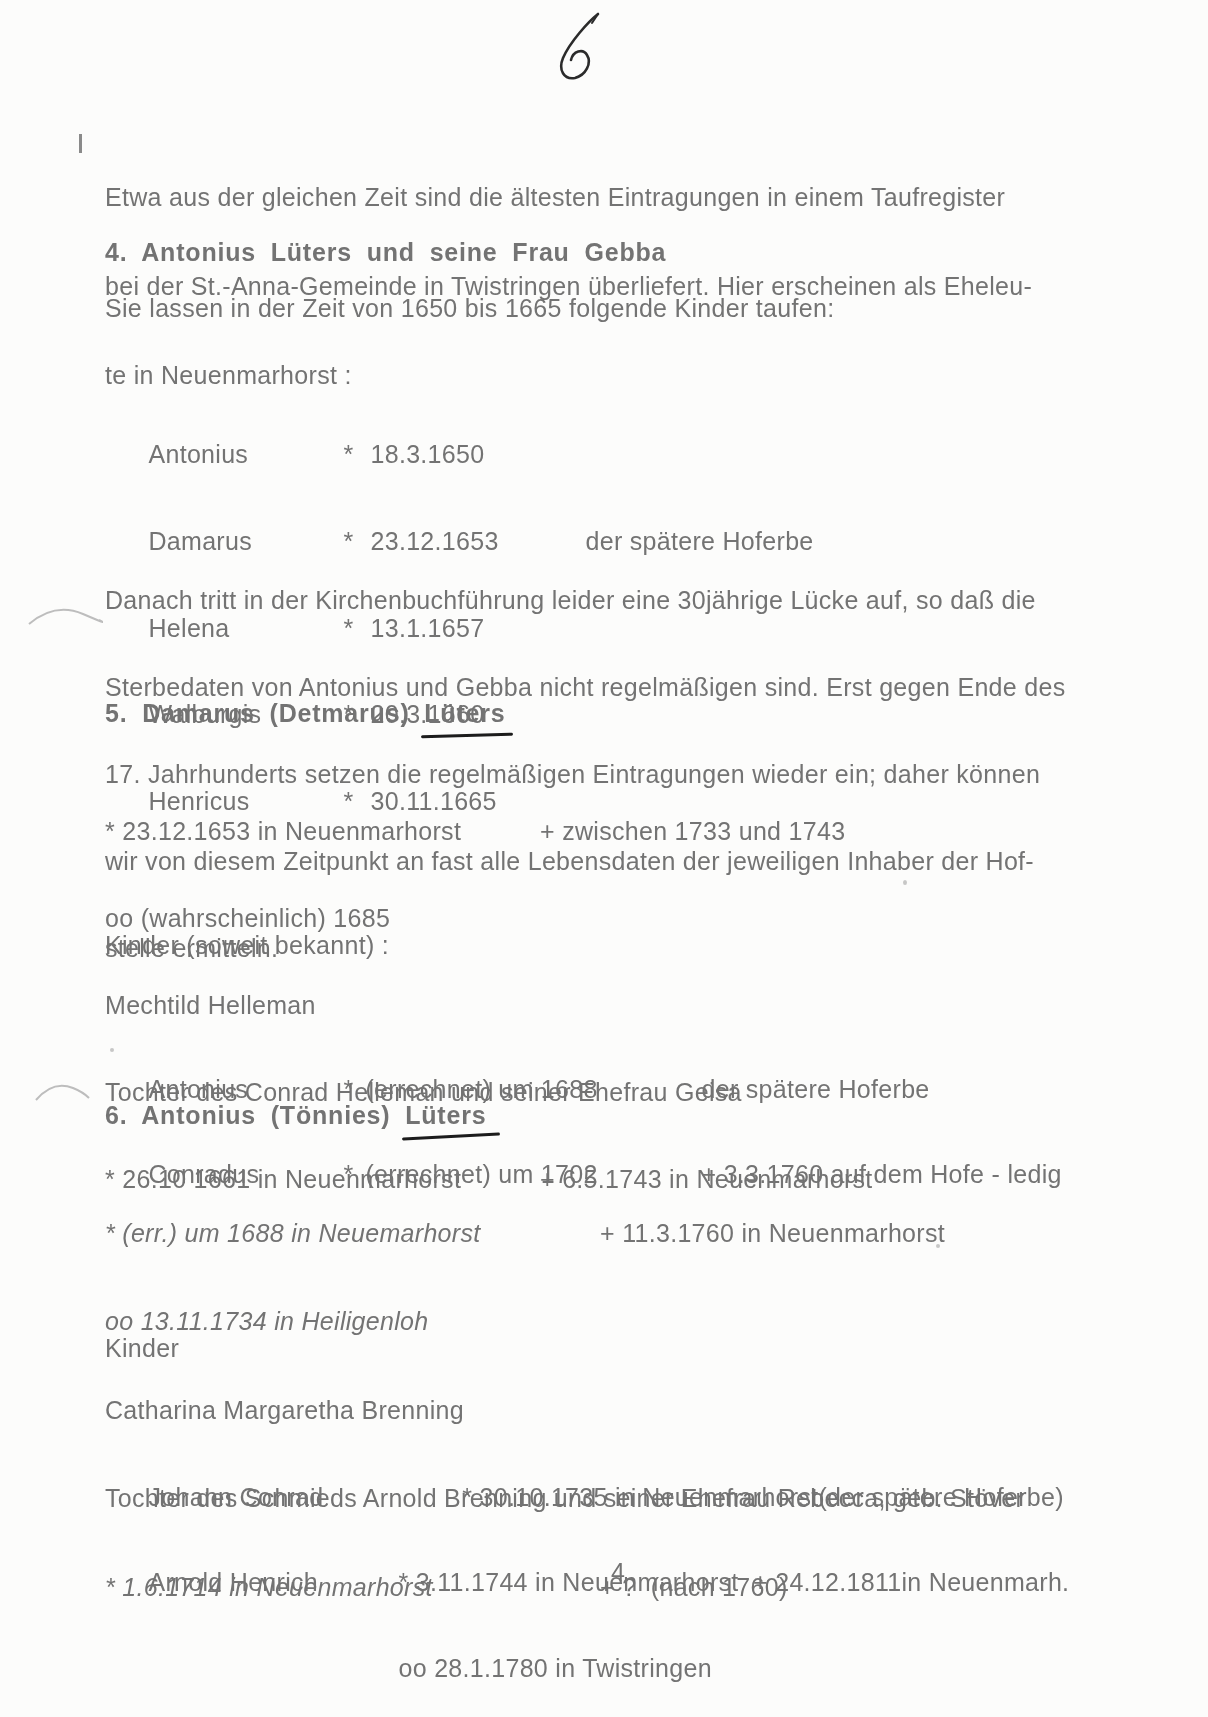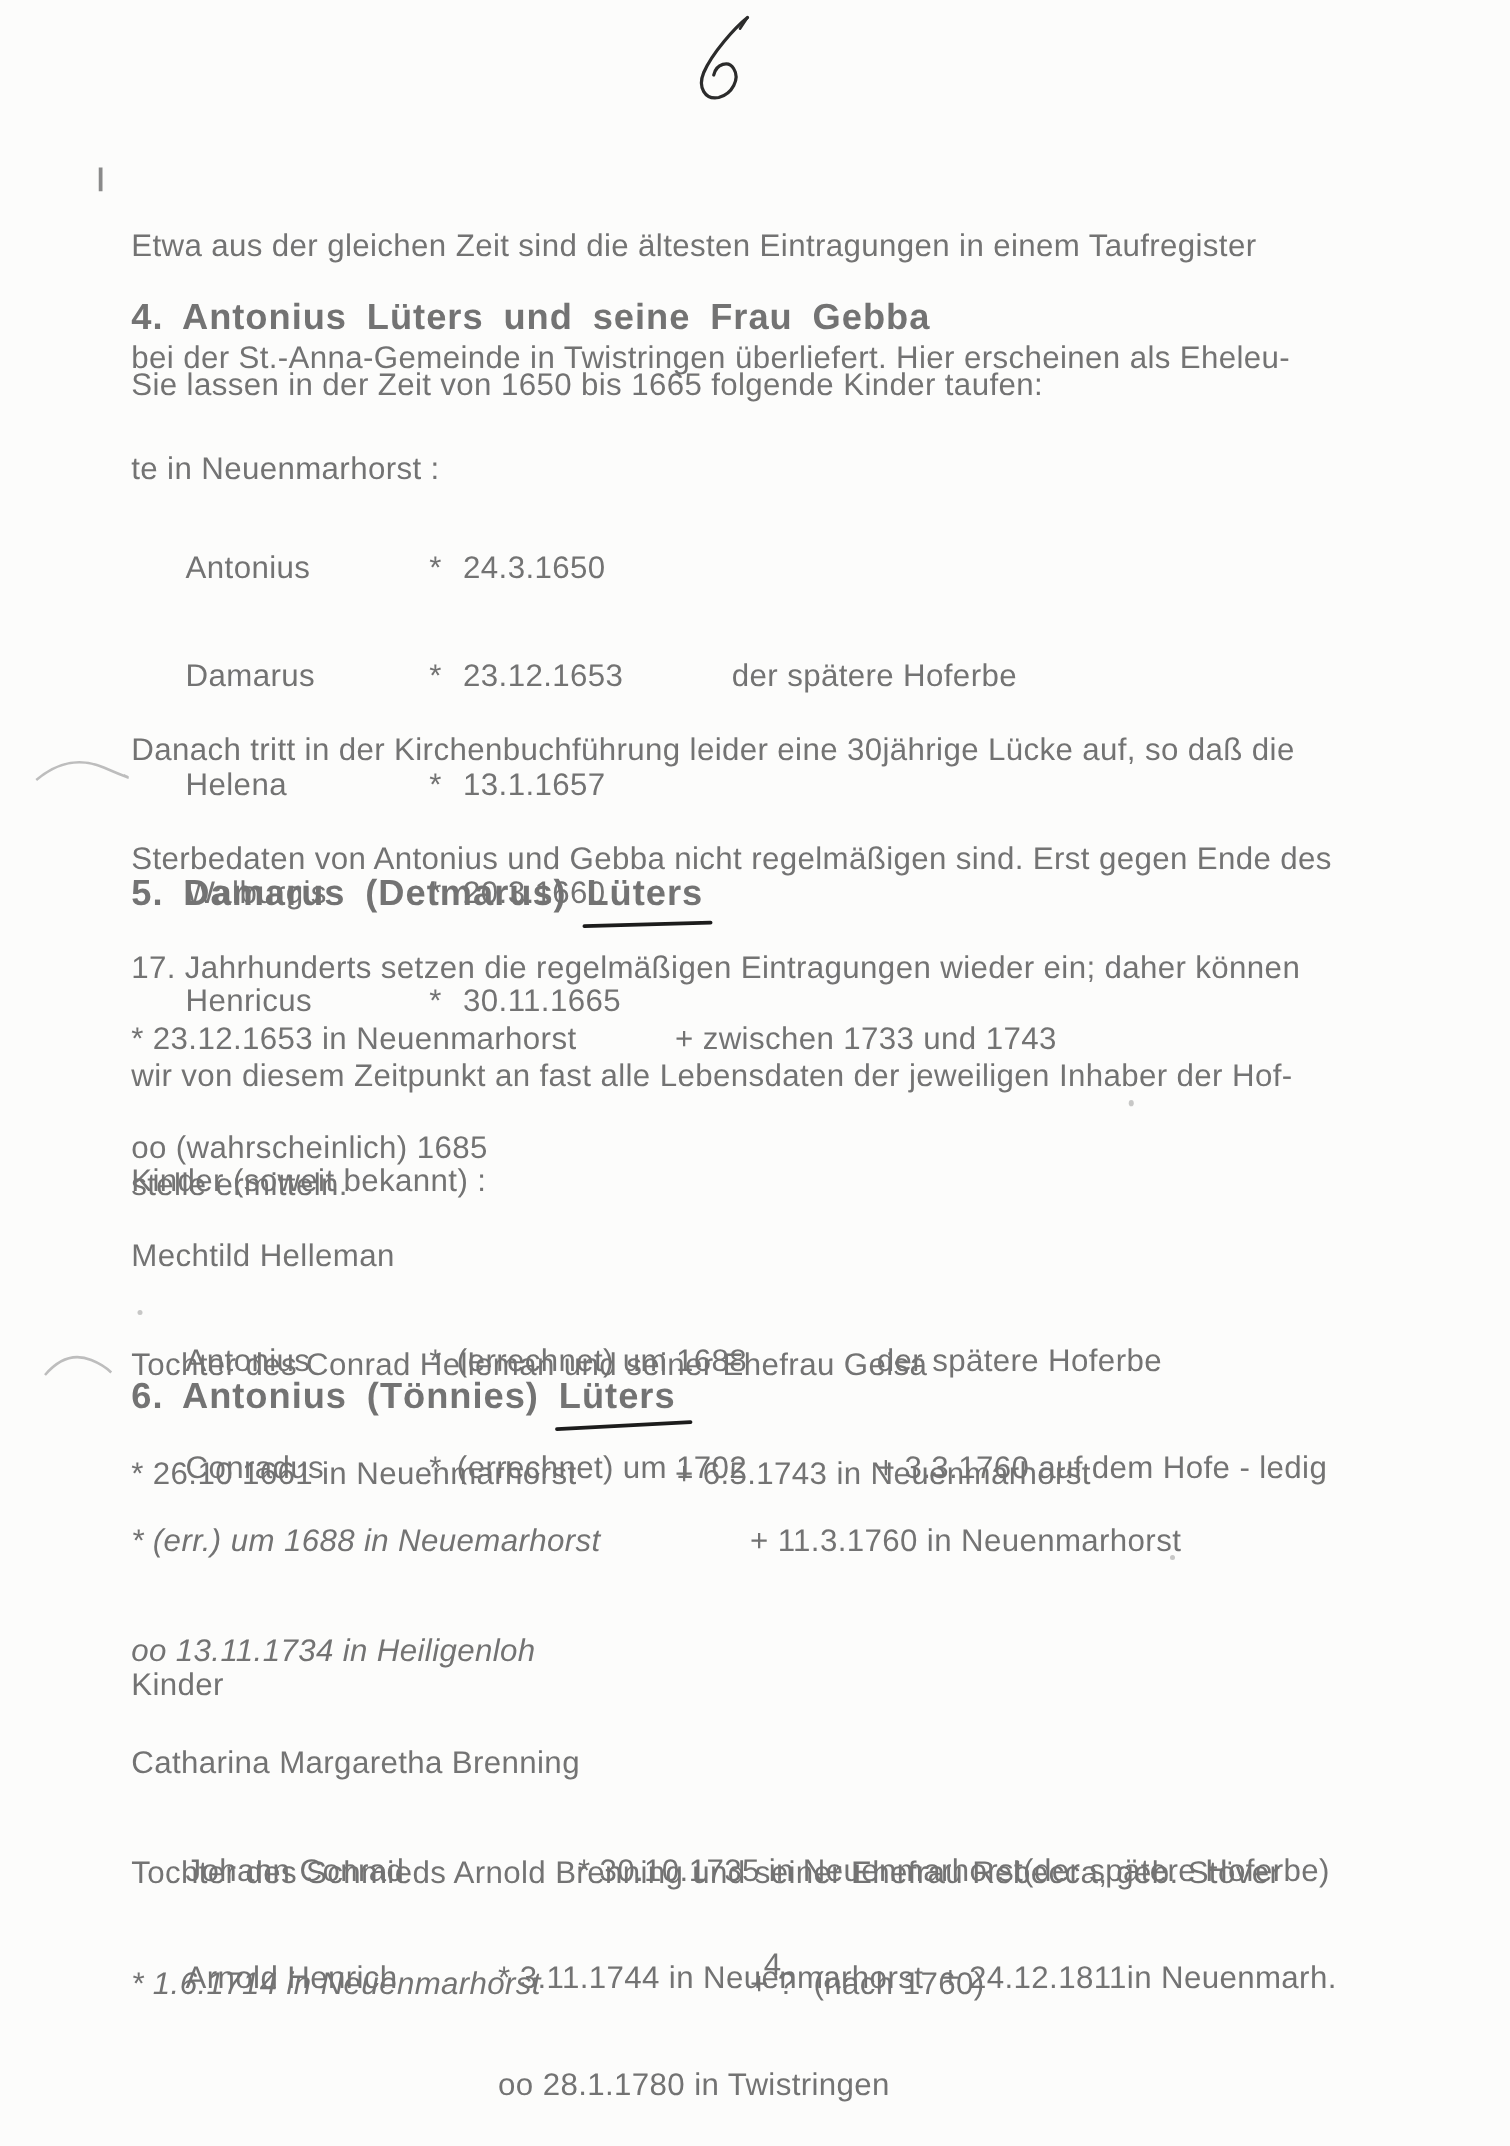--- a/index.html
+++ b/index.html
@@ -8,21 +8,21 @@
     width:1208px;height:1717px;
     margin:0 auto;
     background:#fcfcfb;
     font-family:"Liberation Sans", sans-serif;
     color:#737373;
     overflow:hidden;
   }
   .abs{position:absolute;white-space:pre;}
   .body-txt{font-size:25px;letter-spacing:.3px;}
   .para div{height:29px;}
-  .heading{font-size:29px;font-weight:700;letter-spacing:.8px;word-spacing:7px;}
+  .heading{font-size:25px;font-weight:700;letter-spacing:.8px;word-spacing:7px;}
   .uname{position:relative;display:inline-block;}
   .uname::after{
     content:"";position:absolute;left:-3px;right:-8px;bottom:-9px;height:3px;
     background:#1c1c1c;border-radius:2px;transform:rotate(-1.6deg);
   }
   .uname.tail::after{transform:rotate(-3deg);bottom:-8px;right:-14px;}
   .row span{display:inline-block;vertical-align:top;}
   .c-name{width:195px;}
   .c-sym{width:27px;}
   .c-date{width:215px;}
@@ -63,21 +63,21 @@
     <div>Etwa aus der gleichen Zeit sind die ältesten Eintragungen in einem Taufregister</div>
     <div>bei der St.-Anna-Gemeinde in Twistringen überliefert. Hier erscheinen als Eheleu-</div>
     <div>te in Neuenmarhorst :</div>
   </div>
 
   <div class="abs heading" style="left:105px;top:238px;">4. Antonius Lüters und seine Frau Gebba</div>
   <div class="abs body-txt" style="left:105px;top:294px;">Sie lassen in der Zeit von 1650 bis 1665 folgende Kinder taufen:</div>
 
   <div class="abs body-txt para" style="left:105px;top:354px;line-height:28.8px;">
     <div class="row">
-      <span class="c-name">Antonius</span><span class="c-sym">*</span><span class="c-date">24.3.1650</span><span></span>
+      <span class="c-name">Antonius</span><span class="c-sym">*</span><span class="c-date">18.3.1650</span><span></span>
     </div>
     <div class="row">
       <span class="c-name">Damarus</span><span class="c-sym">*</span><span class="c-date">23.12.1653</span><span>der spätere Hoferbe</span>
     </div>
     <div class="row">
       <span class="c-name">Helena</span><span class="c-sym">*</span><span class="c-date">13.1.1657</span><span></span>
     </div>
     <div class="row">
       <span class="c-name">Walburgis</span><span class="c-sym">*</span><span class="c-date">20.3.1660</span><span></span>
     </div>

